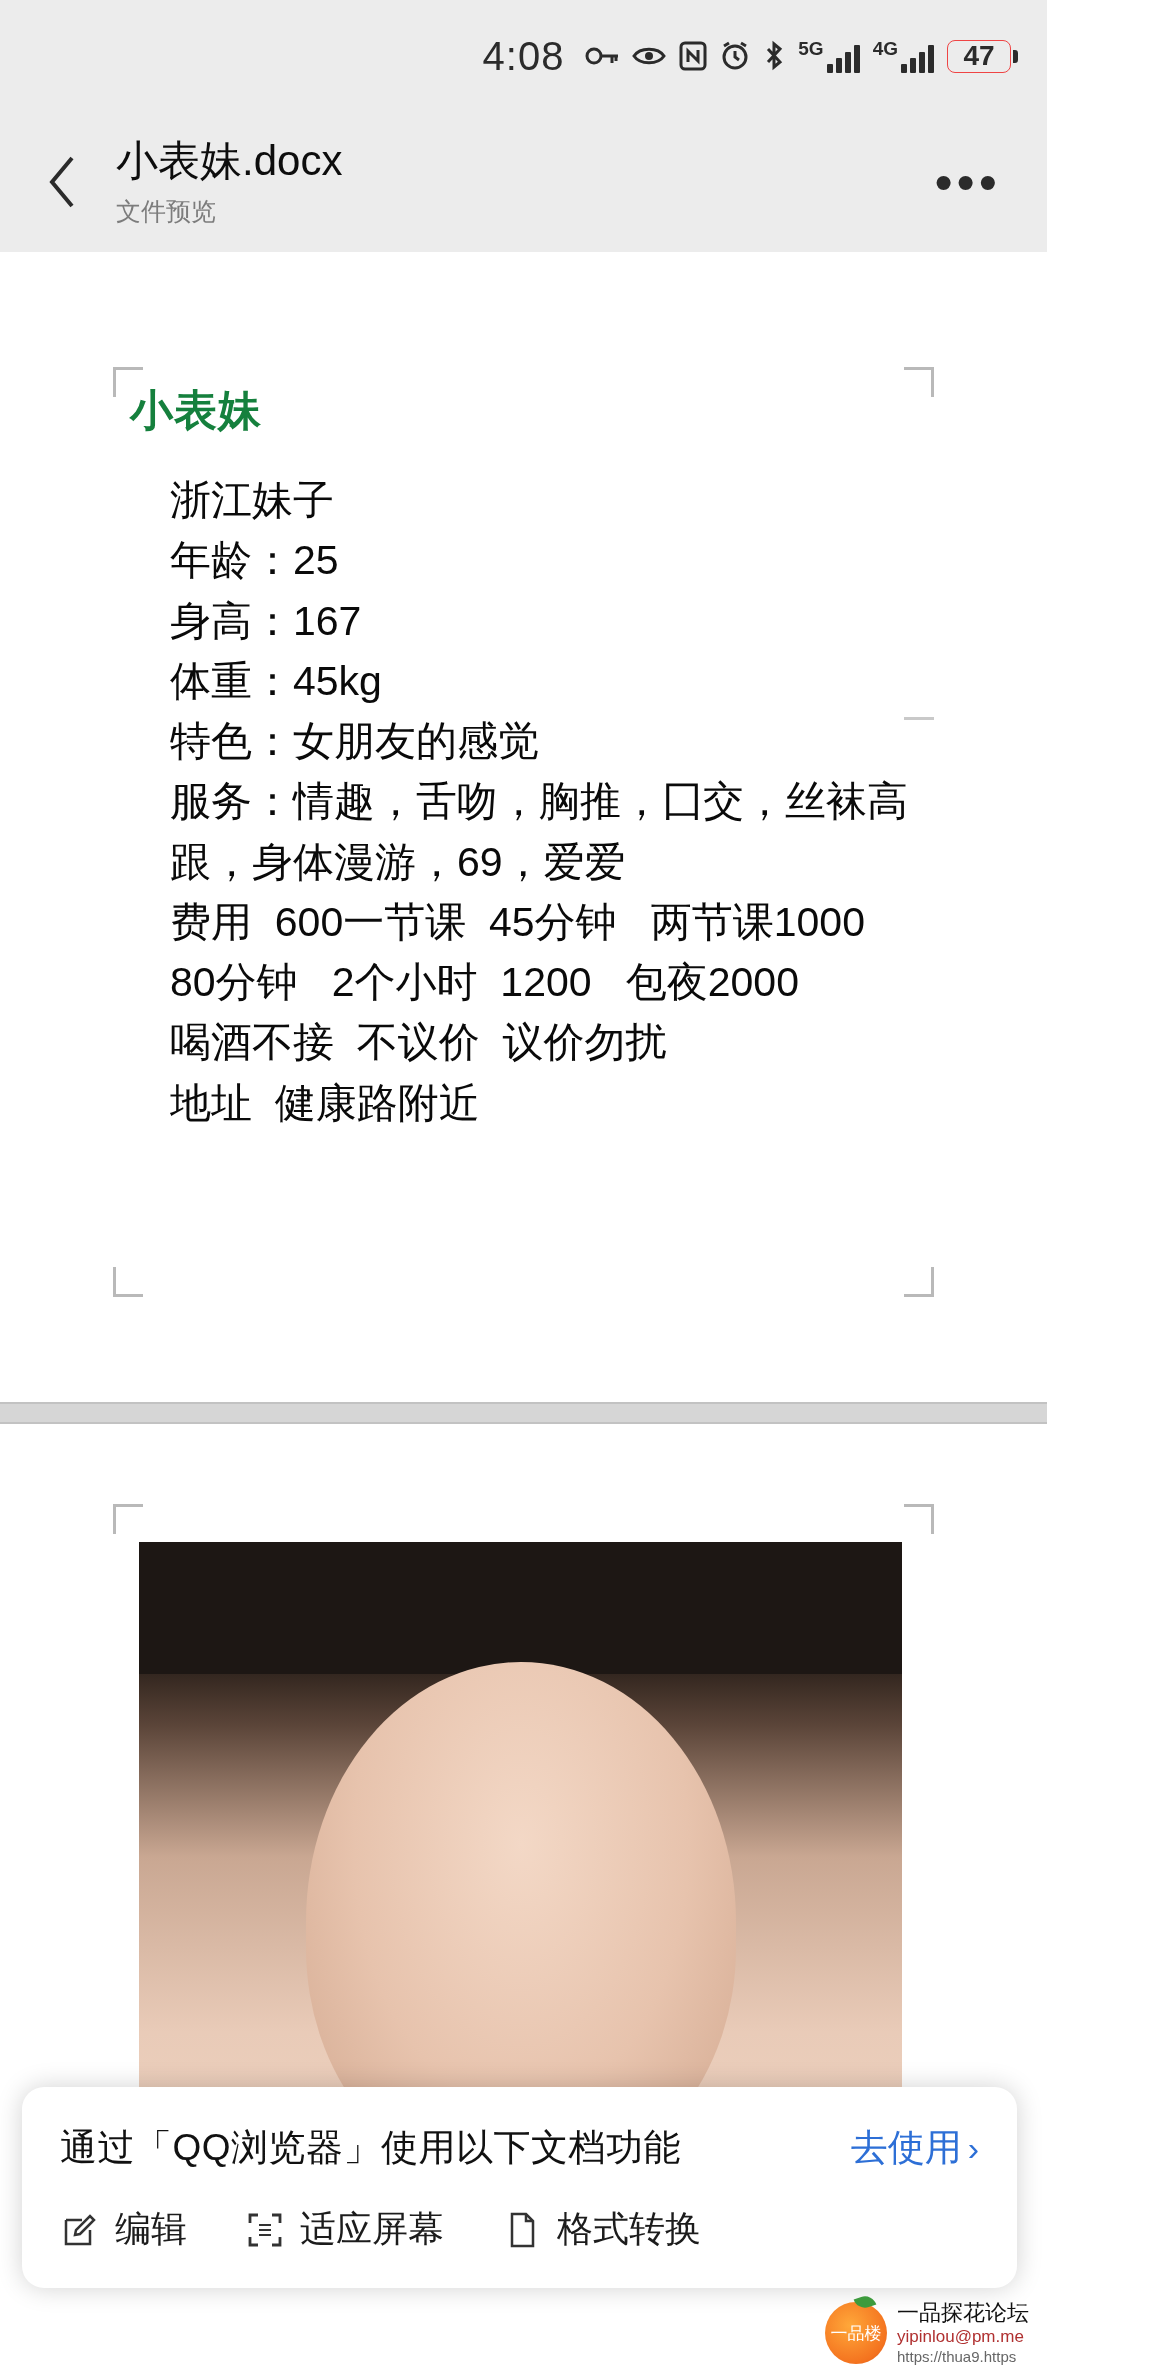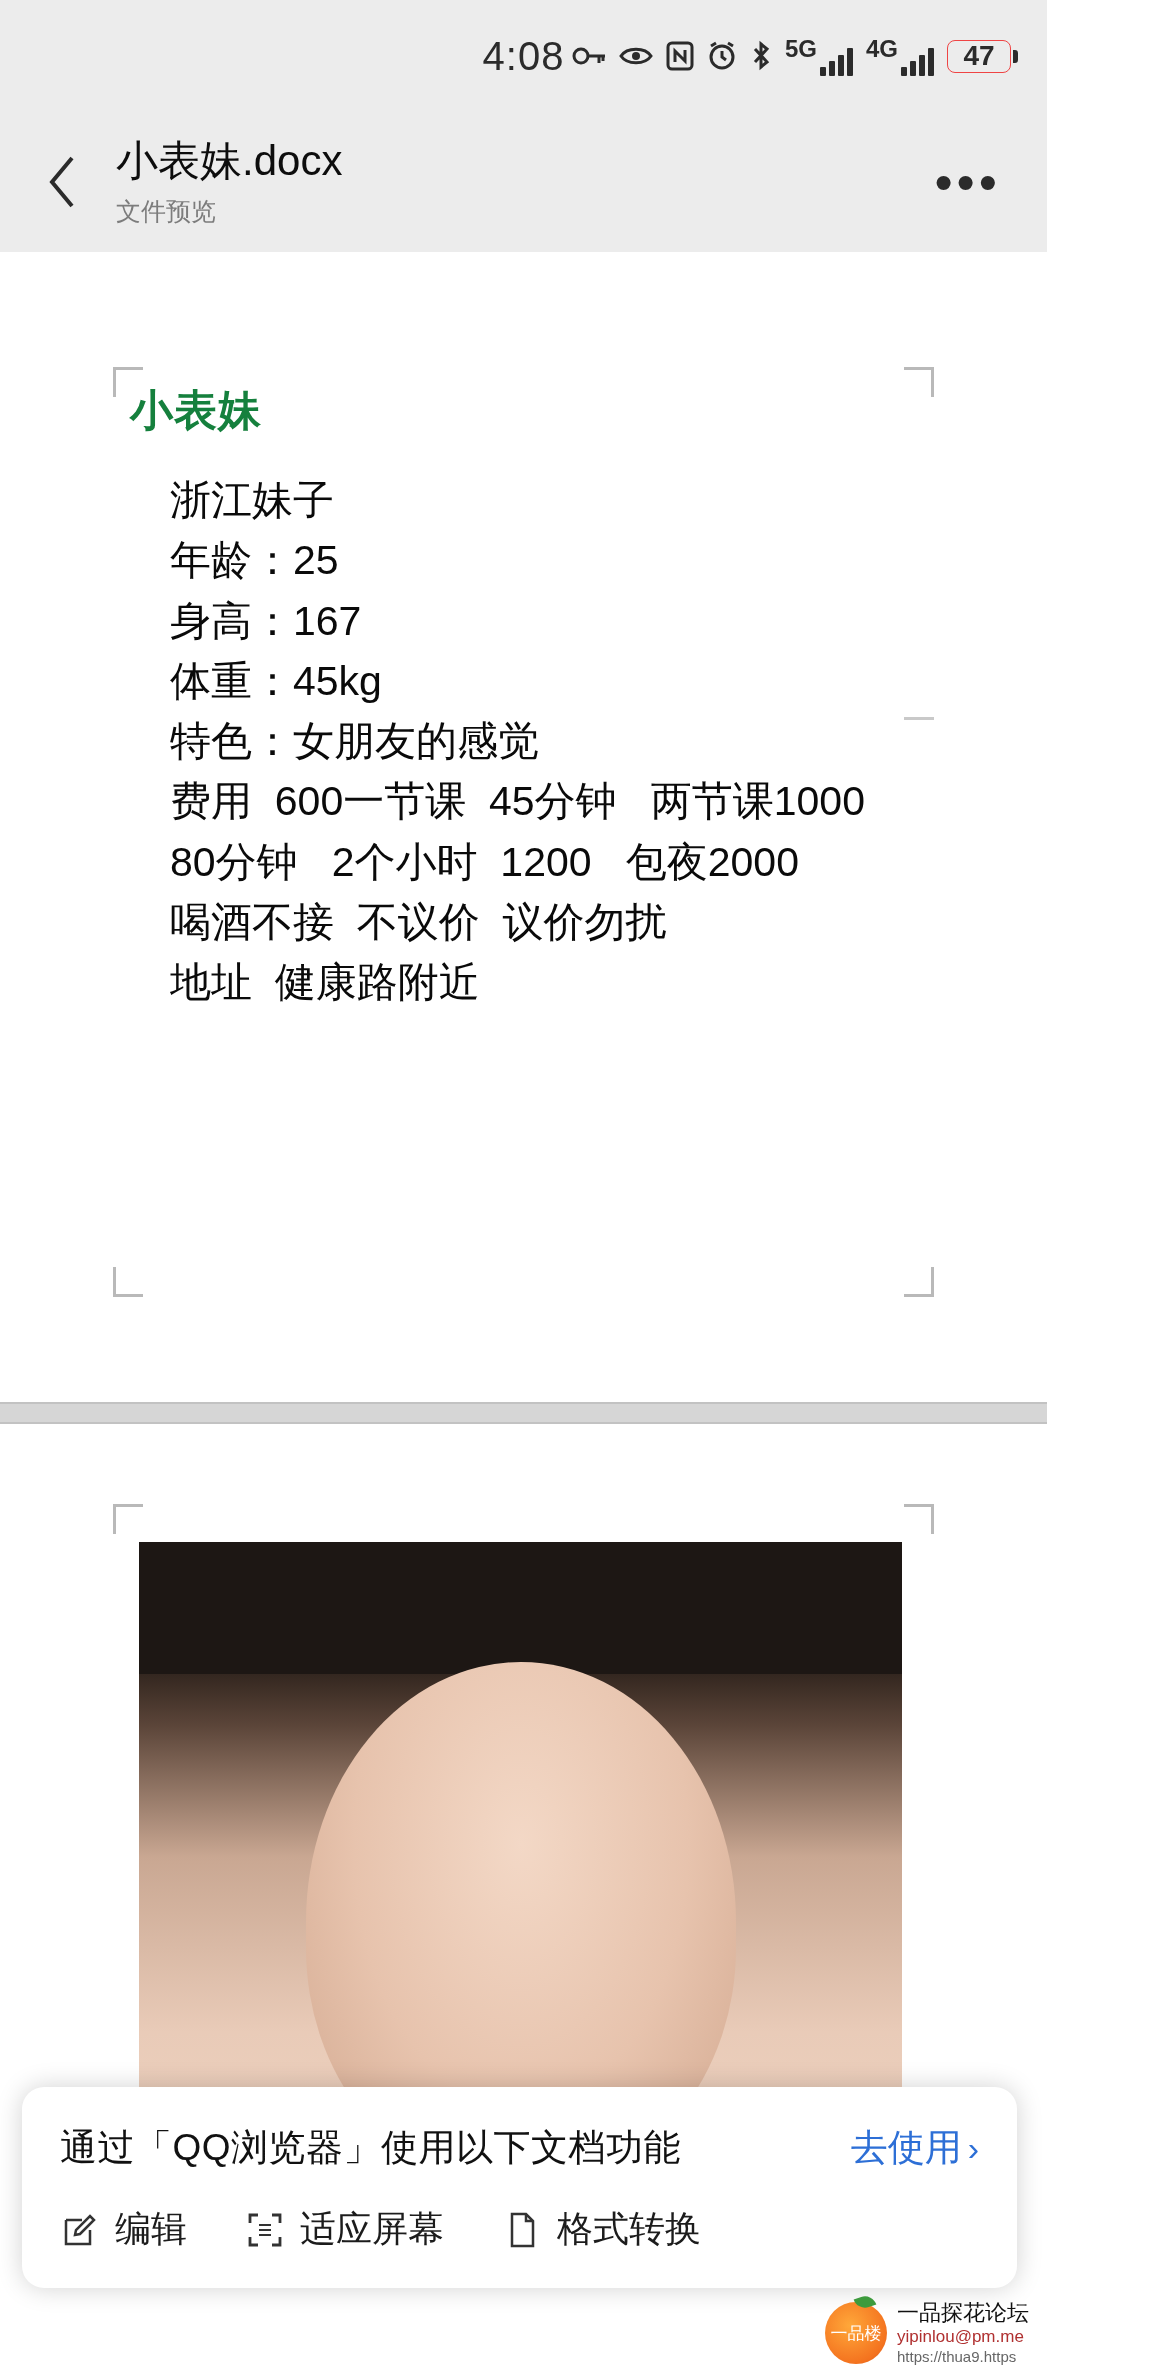--- a/index.html
+++ b/index.html
@@ -60,21 +60,21 @@
   }
   .battery:after {
     content: "";
     position: absolute;
     right: -8px; top: 9px;
     width: 5px; height: 13px;
     background: #2b2b2b;
     border-radius: 0 3px 3px 0;
   }
 
-  .net-label { font-size: 24px; font-weight: bold; line-height: 1; }
+  .net-label { font-size: 19px; font-weight: bold; line-height: 1; }
   .bars { display: flex; align-items: flex-end; gap: 3px; height: 30px; }
   .bars i { display:block; width: 6px; background: #2b2b2b; border-radius: 1px; }
   .bars i:nth-child(1){ height: 9px; }
   .bars i:nth-child(2){ height: 15px; }
   .bars i:nth-child(3){ height: 21px; }
   .bars i:nth-child(4){ height: 28px; }
   .netgroup { display:flex; align-items: flex-end; gap: 3px; }
   .netgroup .net-label { margin-bottom: 15px; }
 
   
@@ -357,20 +357,21 @@
       <div class="mark-mid-r"></div>
 
       <div class="doc-body">
         <div class="doc-h1">小表妹</div>
         <div class="doc-p">
           <div class="line">浙江妹子</div>
           <div class="line">年龄：25</div>
           <div class="line">身高：167</div>
           <div class="line">体重：45kg</div>
           <div class="line">特色：女朋友的感觉</div>
+          <div class="line">服务：情趣，舌吻，胸推，囗交，丝袜高跟，身体漫游，69，爱爱</div>
           <div class="line">费用  600一节课  45分钟   两节课1000  80分钟   2个小时  1200   包夜2000</div>
           <div class="line">喝酒不接  不议价  议价勿扰</div>
           <div class="line">地址  健康路附近</div>
         </div>
       </div>
     </div>
 
     <div class="page-gap"></div>
 
     <div class="page2">

